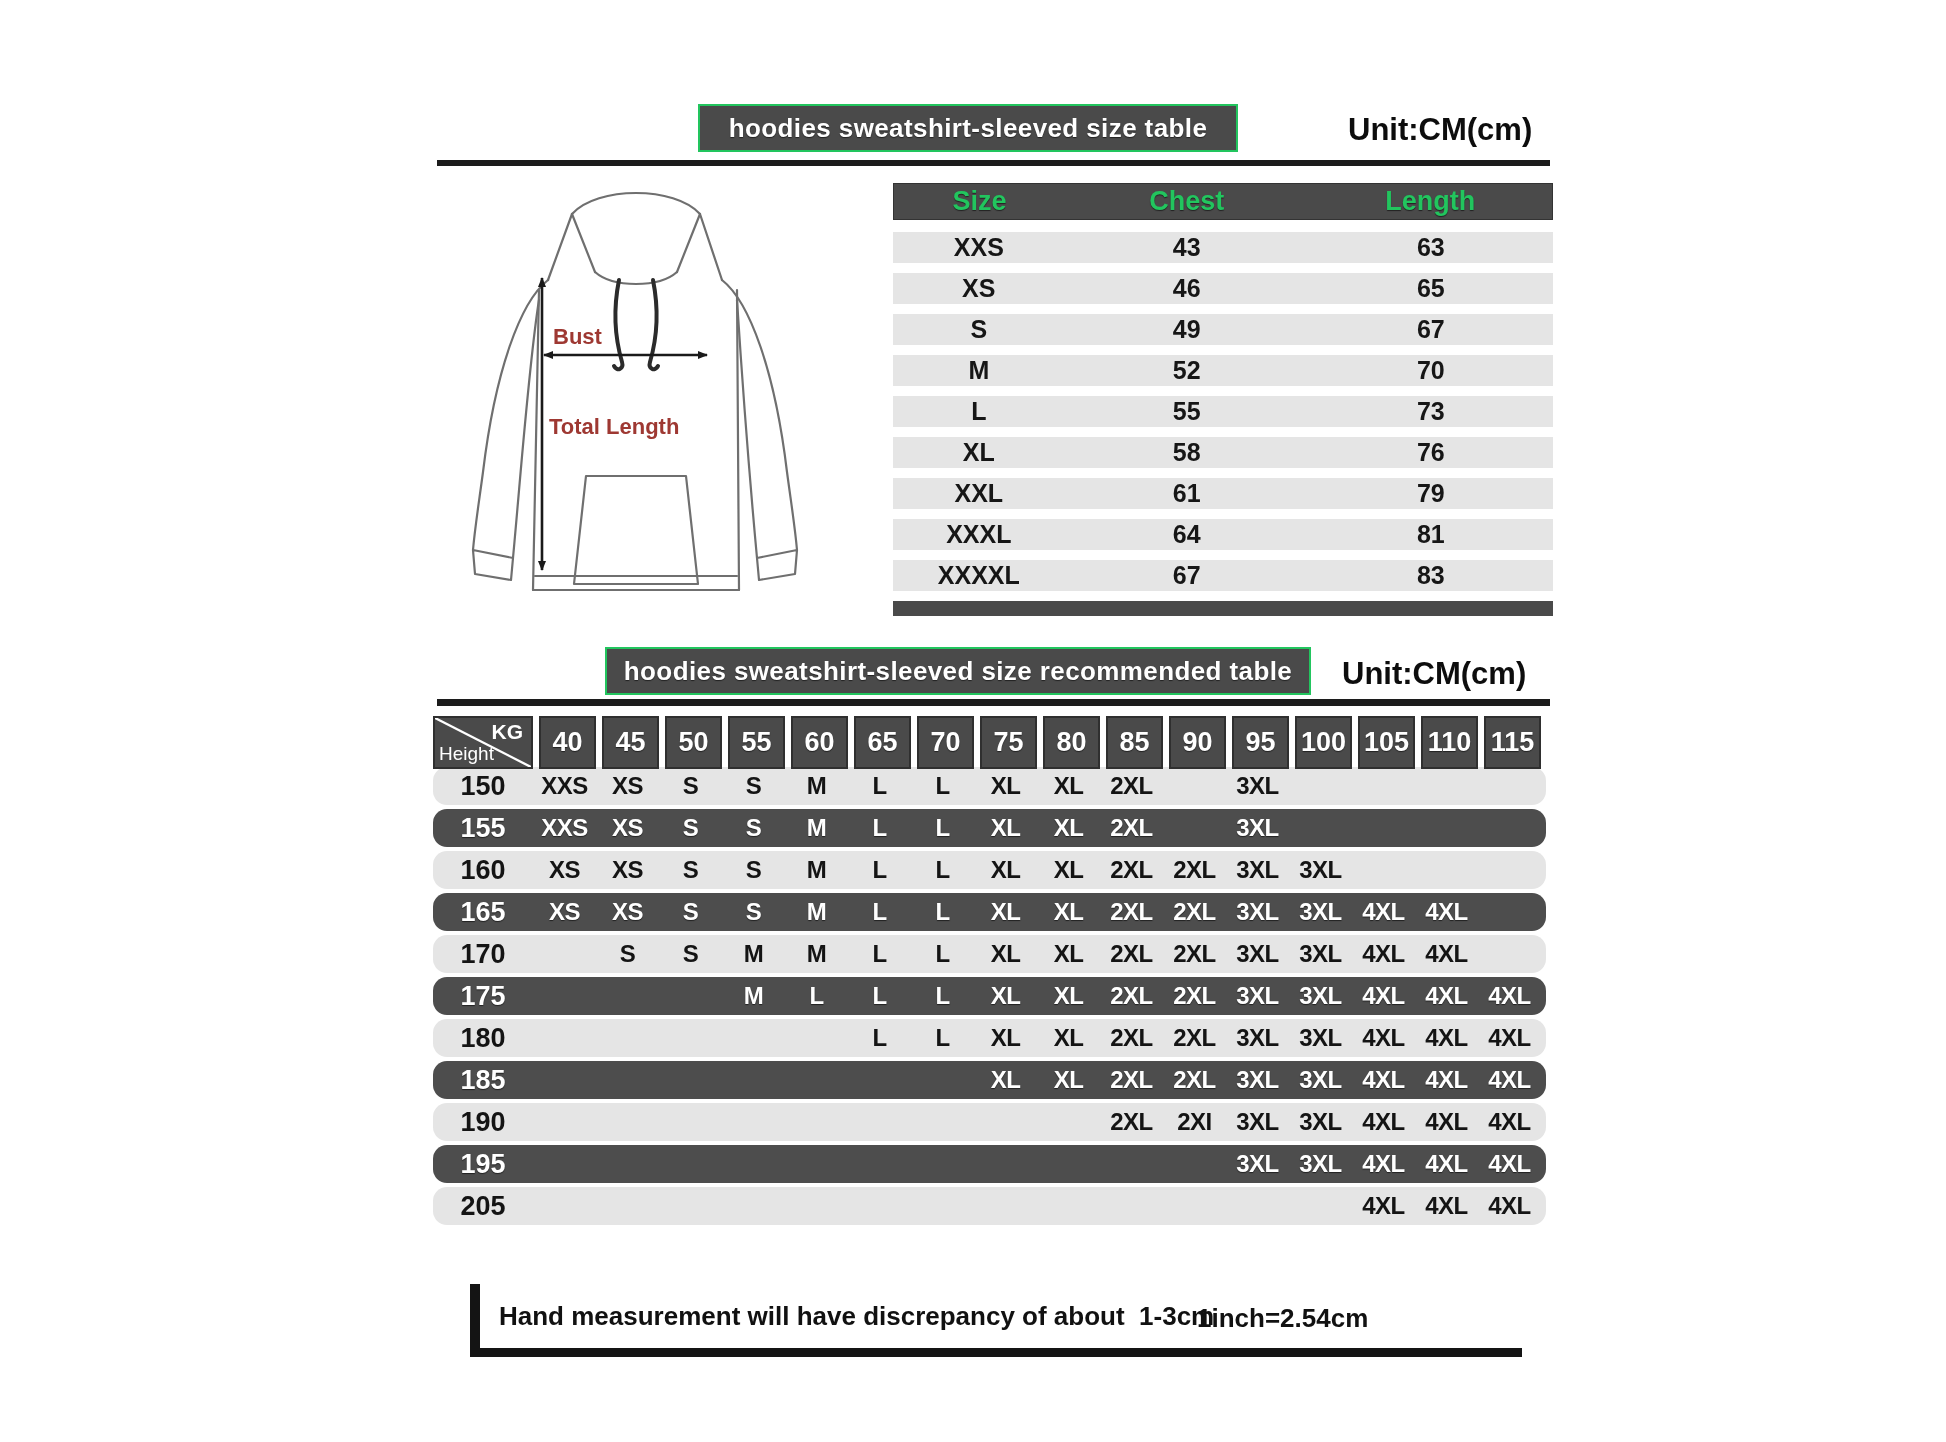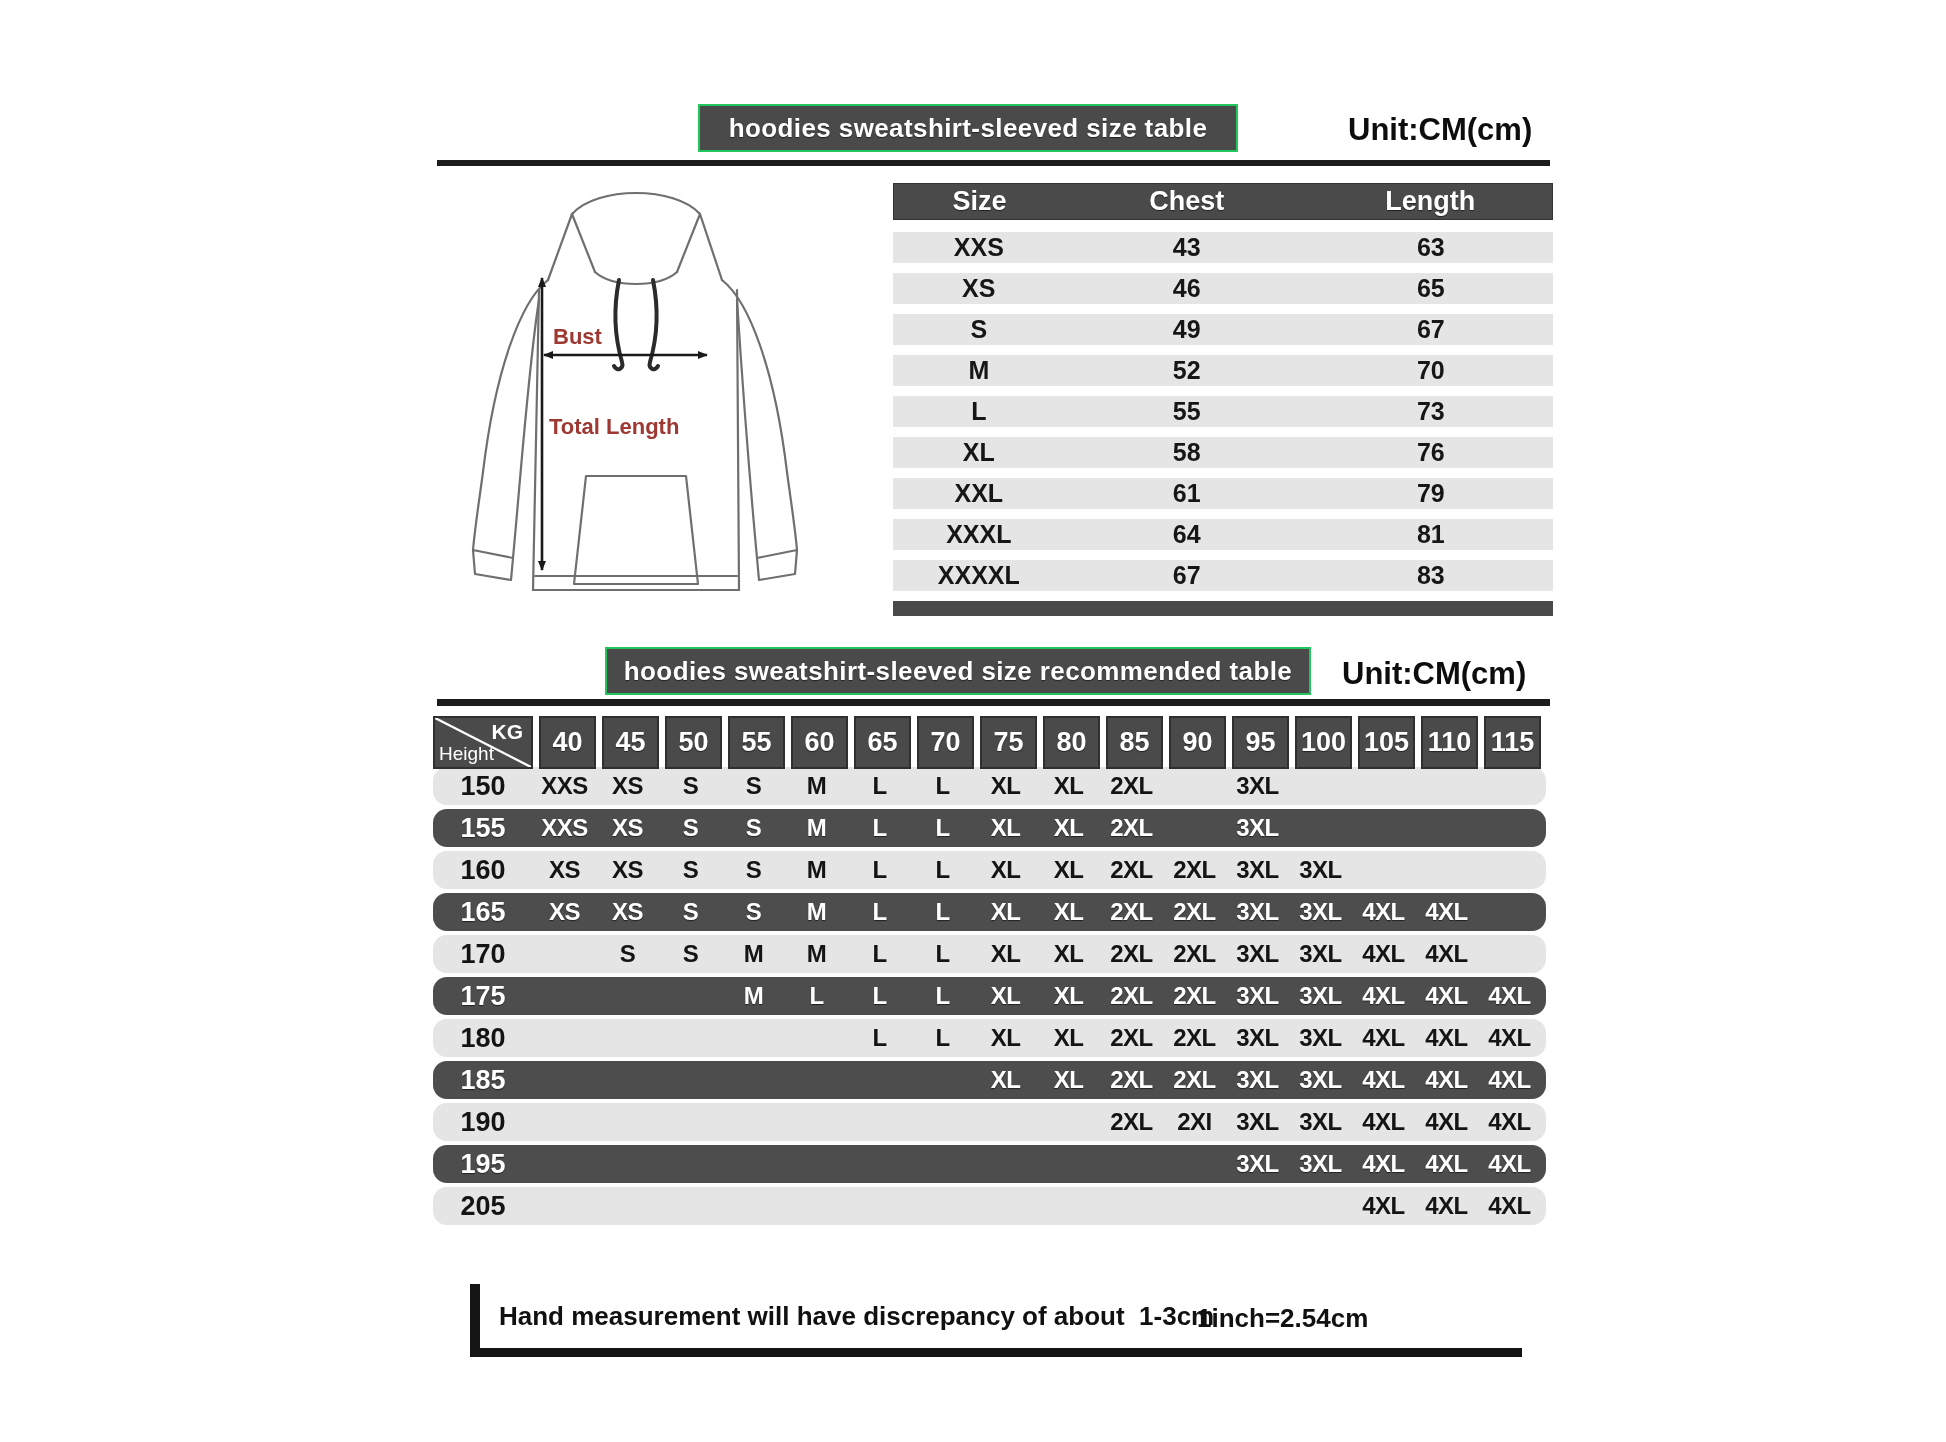--- a/index.html
+++ b/index.html
@@ -21,21 +21,21 @@
   .r2{left:437px;top:699px;width:1113px;height:7px;}
 
   .hoodie{position:absolute;left:445px;top:172px;width:380px;height:440px;}
   .hoodie .cloth{stroke:#6f6f6f;stroke-width:2.2;fill:none;stroke-linecap:round;stroke-linejoin:round;}
   .hoodie .string{stroke:#2b2b2b;stroke-width:4;fill:none;stroke-linecap:round;}
   .hoodie .meas{stroke:#1a1a1a;stroke-width:2.6;fill:none;}
   .hoodie text{fill:var(--accent,#9e3832);font-weight:bold;font-size:22px;
                font-family:"Liberation Sans",sans-serif;}
 
   .size-table{position:absolute;left:893px;top:183px;width:660px;}
-  .st-header{display:grid;grid-template-columns:26% 37% 37%;background:var(--dark,#4a4a4a);color:#ffffff;
+  .st-header{display:grid;grid-template-columns:26% 37% 37%;background:var(--dark,#4a4a4a);color:#22c55e;
              height:37px;align-items:center;font-size:27px;font-weight:bold;text-align:center;
              margin-bottom:12px;border:1px solid #333;box-sizing:border-box;text-shadow:0 1px 1px #222;}
   .st-row{display:grid;grid-template-columns:26% 37% 37%;background:var(--row-light,#e5e5e5);height:31px;
           align-items:center;font-size:25px;font-weight:bold;text-align:center;margin-bottom:10px;color:#161616;}
   .st-footerbar{height:15px;background:var(--dark,#4a4a4a);margin-top:1px;}
 
   .matrix{position:absolute;left:433px;top:716px;width:1113px;}
   .m-header{display:flex;height:46px;}
   .corner{position:relative;width:100px;height:53px;background:var(--dark,#4a4a4a);color:#fff;flex:none;
           border:2px solid #2f2f2f;box-sizing:border-box;}

